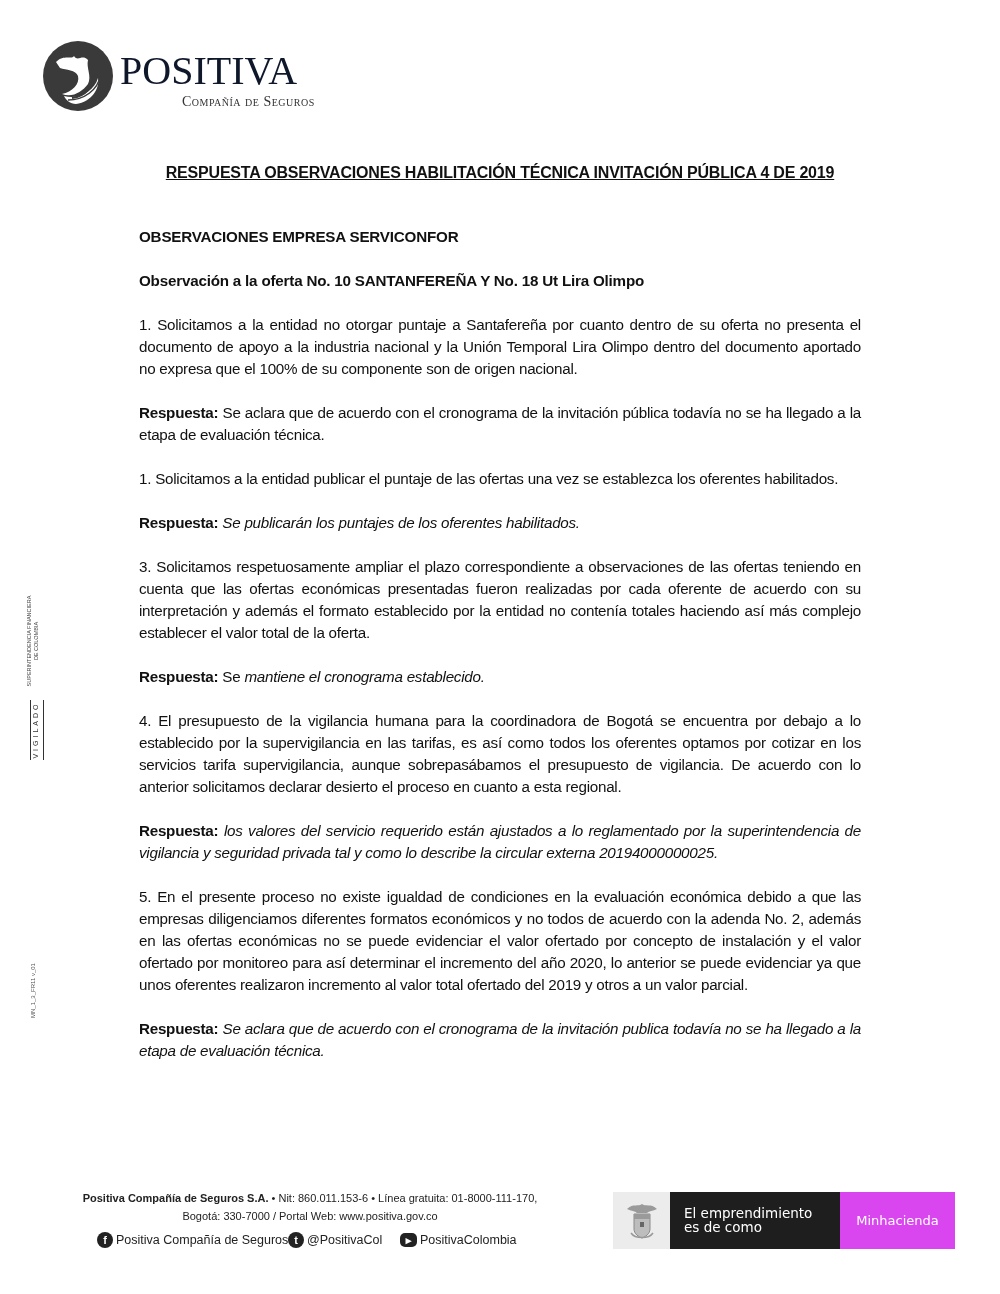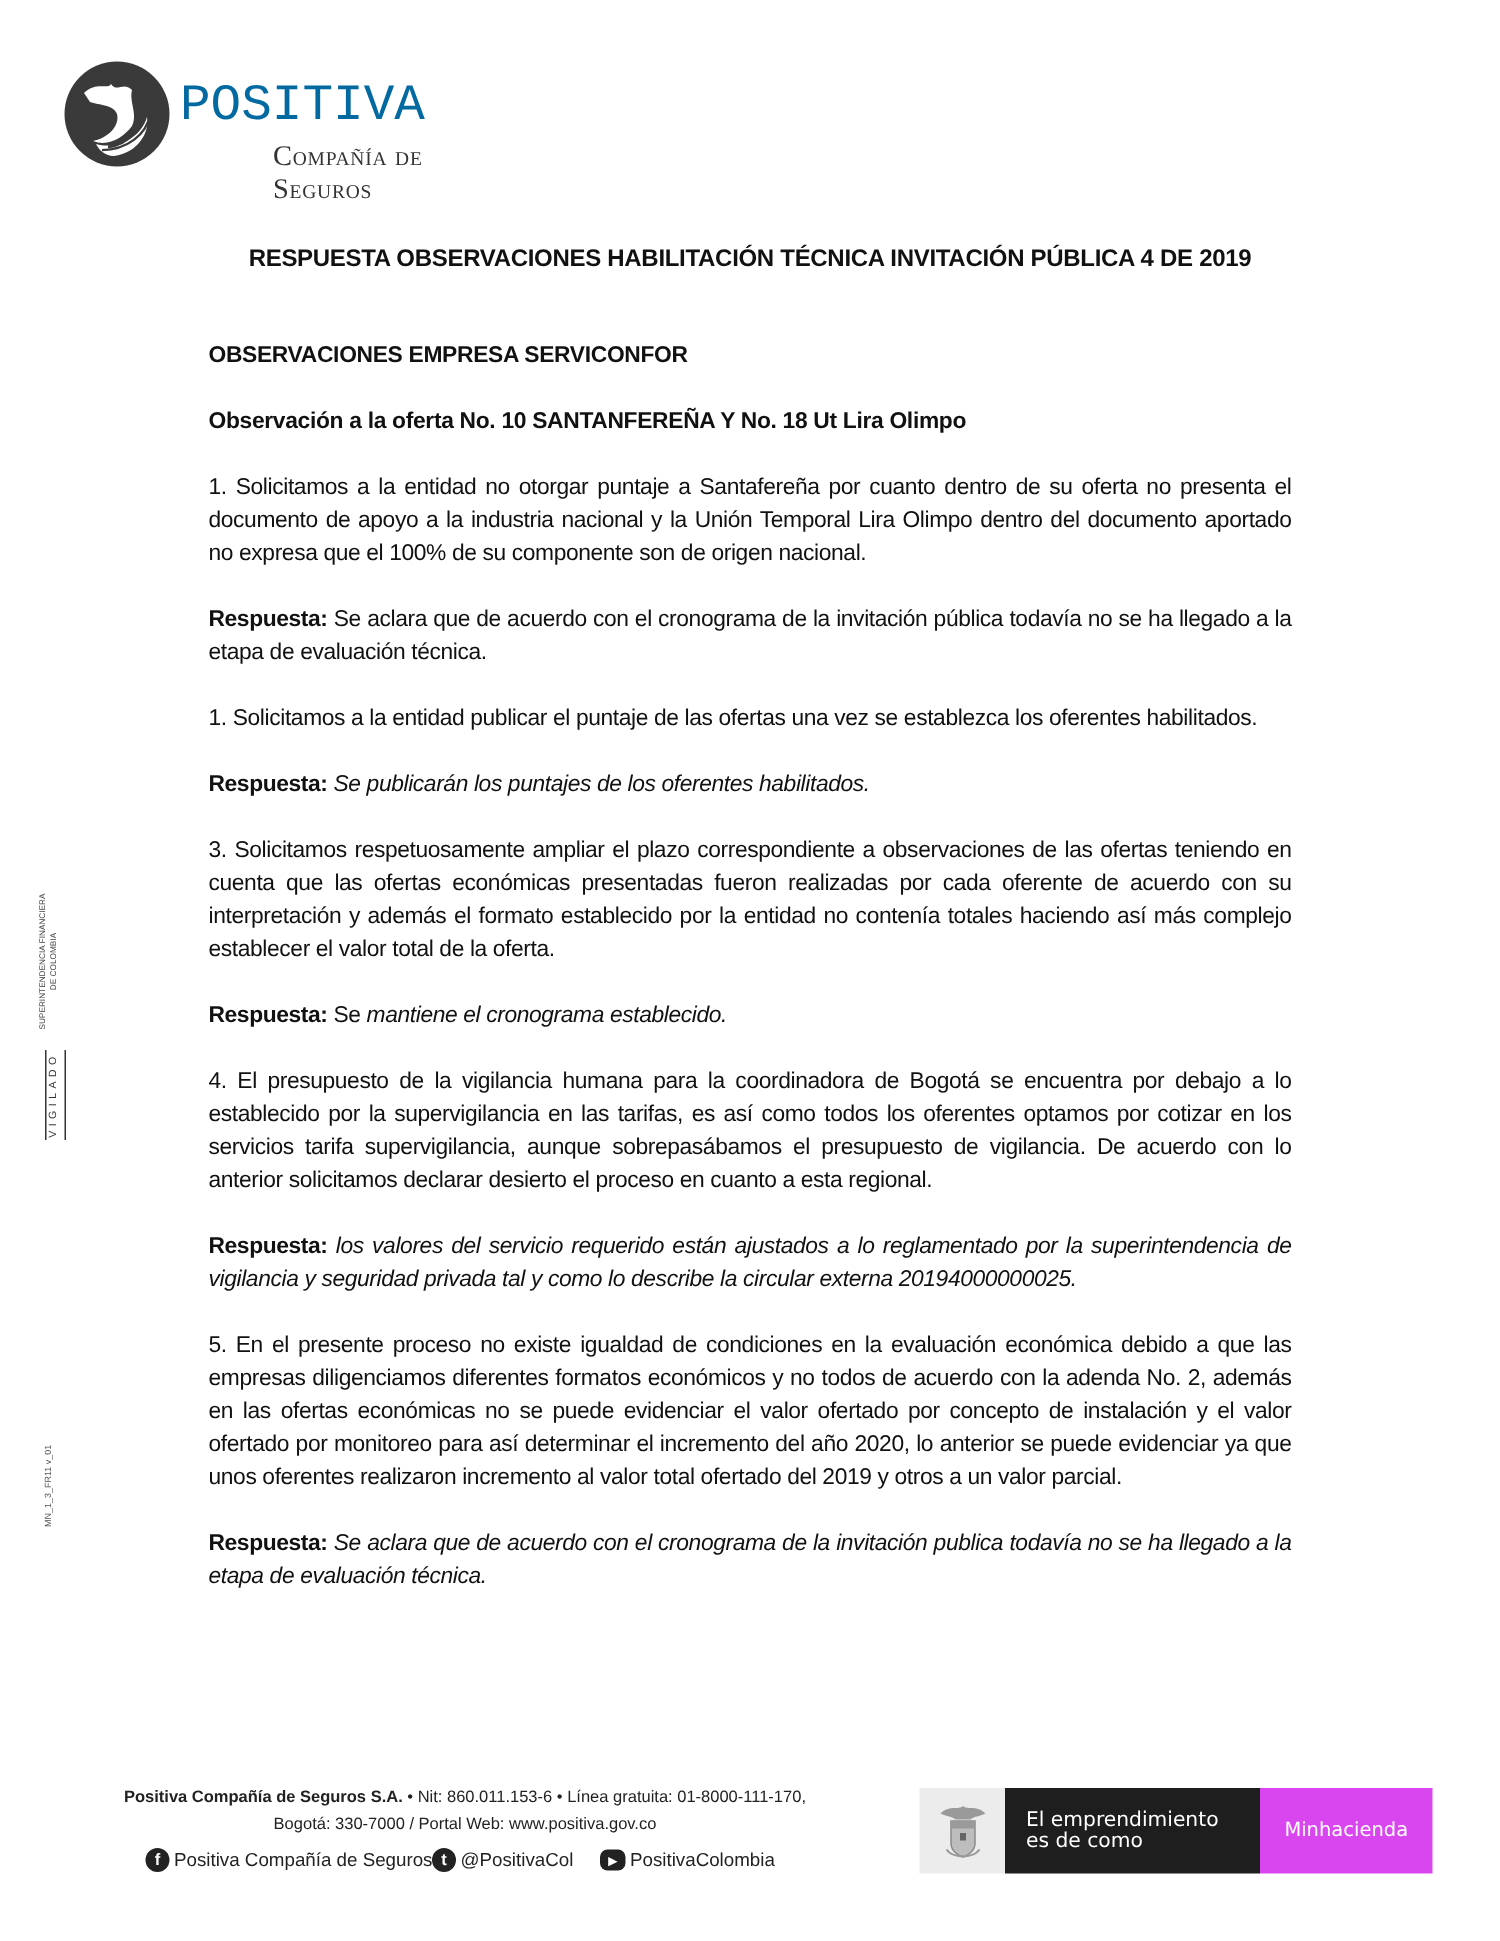--- a/index.html
+++ b/index.html
@@ -2,30 +2,30 @@
 <html><head>
 <meta charset="utf-8">
 <style>
   html, body { margin: 0; padding: 0; background: #ffffff; }
   body { width: 1000px; height: 1294px; position: relative; overflow: hidden;
          font-family: "Liberation Sans", sans-serif; color: #111; }
 
   
   .logo { position: absolute; left: 42px; top: 40px; width: 290px; height: 76px; }
   .logo-emblem { position: absolute; left: 0; top: 0; width: 72px; height: 72px; }
-  .logo-word { position: absolute; left: 78px; top: 6px; font-family: Liberation Mono, monospace;
-               font-size: 34px; letter-spacing: 0px; color: #0369a1; line-height: 50px; }
+  .logo-word { position: absolute; left: 78px; top: 6px; font-family: Liberation Serif, serif;
+               font-size: 40px; letter-spacing: 0px; color: #0f172a; line-height: 50px; }
   .logo-sub { position: absolute; left: 140px; top: 54px; font-family: "Liberation Serif", serif;
-              font-size: 19px; color: #333; letter-spacing: 0.5px; font-variant: small-caps; }
+              font-size: 14px; color: #333; letter-spacing: 0.5px; font-variant: small-caps; }
 
   
   .doc { position: absolute; left: 139px; top: 162px; width: 722px;
          font-family: "Liberation Sans Narrow", "Liberation Sans", sans-serif;
          font-size: 15.2px; line-height: 22px; color: #111; }
-  .doc-title { text-align: center; font-weight: bold; 
+  .doc-title { text-align: center; font-weight: bold; text-decoration: underline;
                font-size: 16px; margin: 0 0 0 0; letter-spacing: -0.2px; }
   .section-heading { font-weight: bold; margin-top: 42px; letter-spacing: -0.2px; }
   .offer-heading { font-weight: bold; margin-top: 22px; letter-spacing: -0.2px; }
   .para { text-align: justify; margin-top: 22px; letter-spacing: -0.25px; }
   .resp-label { font-weight: bold; }
   .italic { font-style: italic; }
 
   
   .side-vig { position: absolute; left: 22px; top: 592px; width: 26px; height: 168px; }
   .side-vig .rot { position: absolute; left: 0; top: 0; transform-origin: 0 0;

